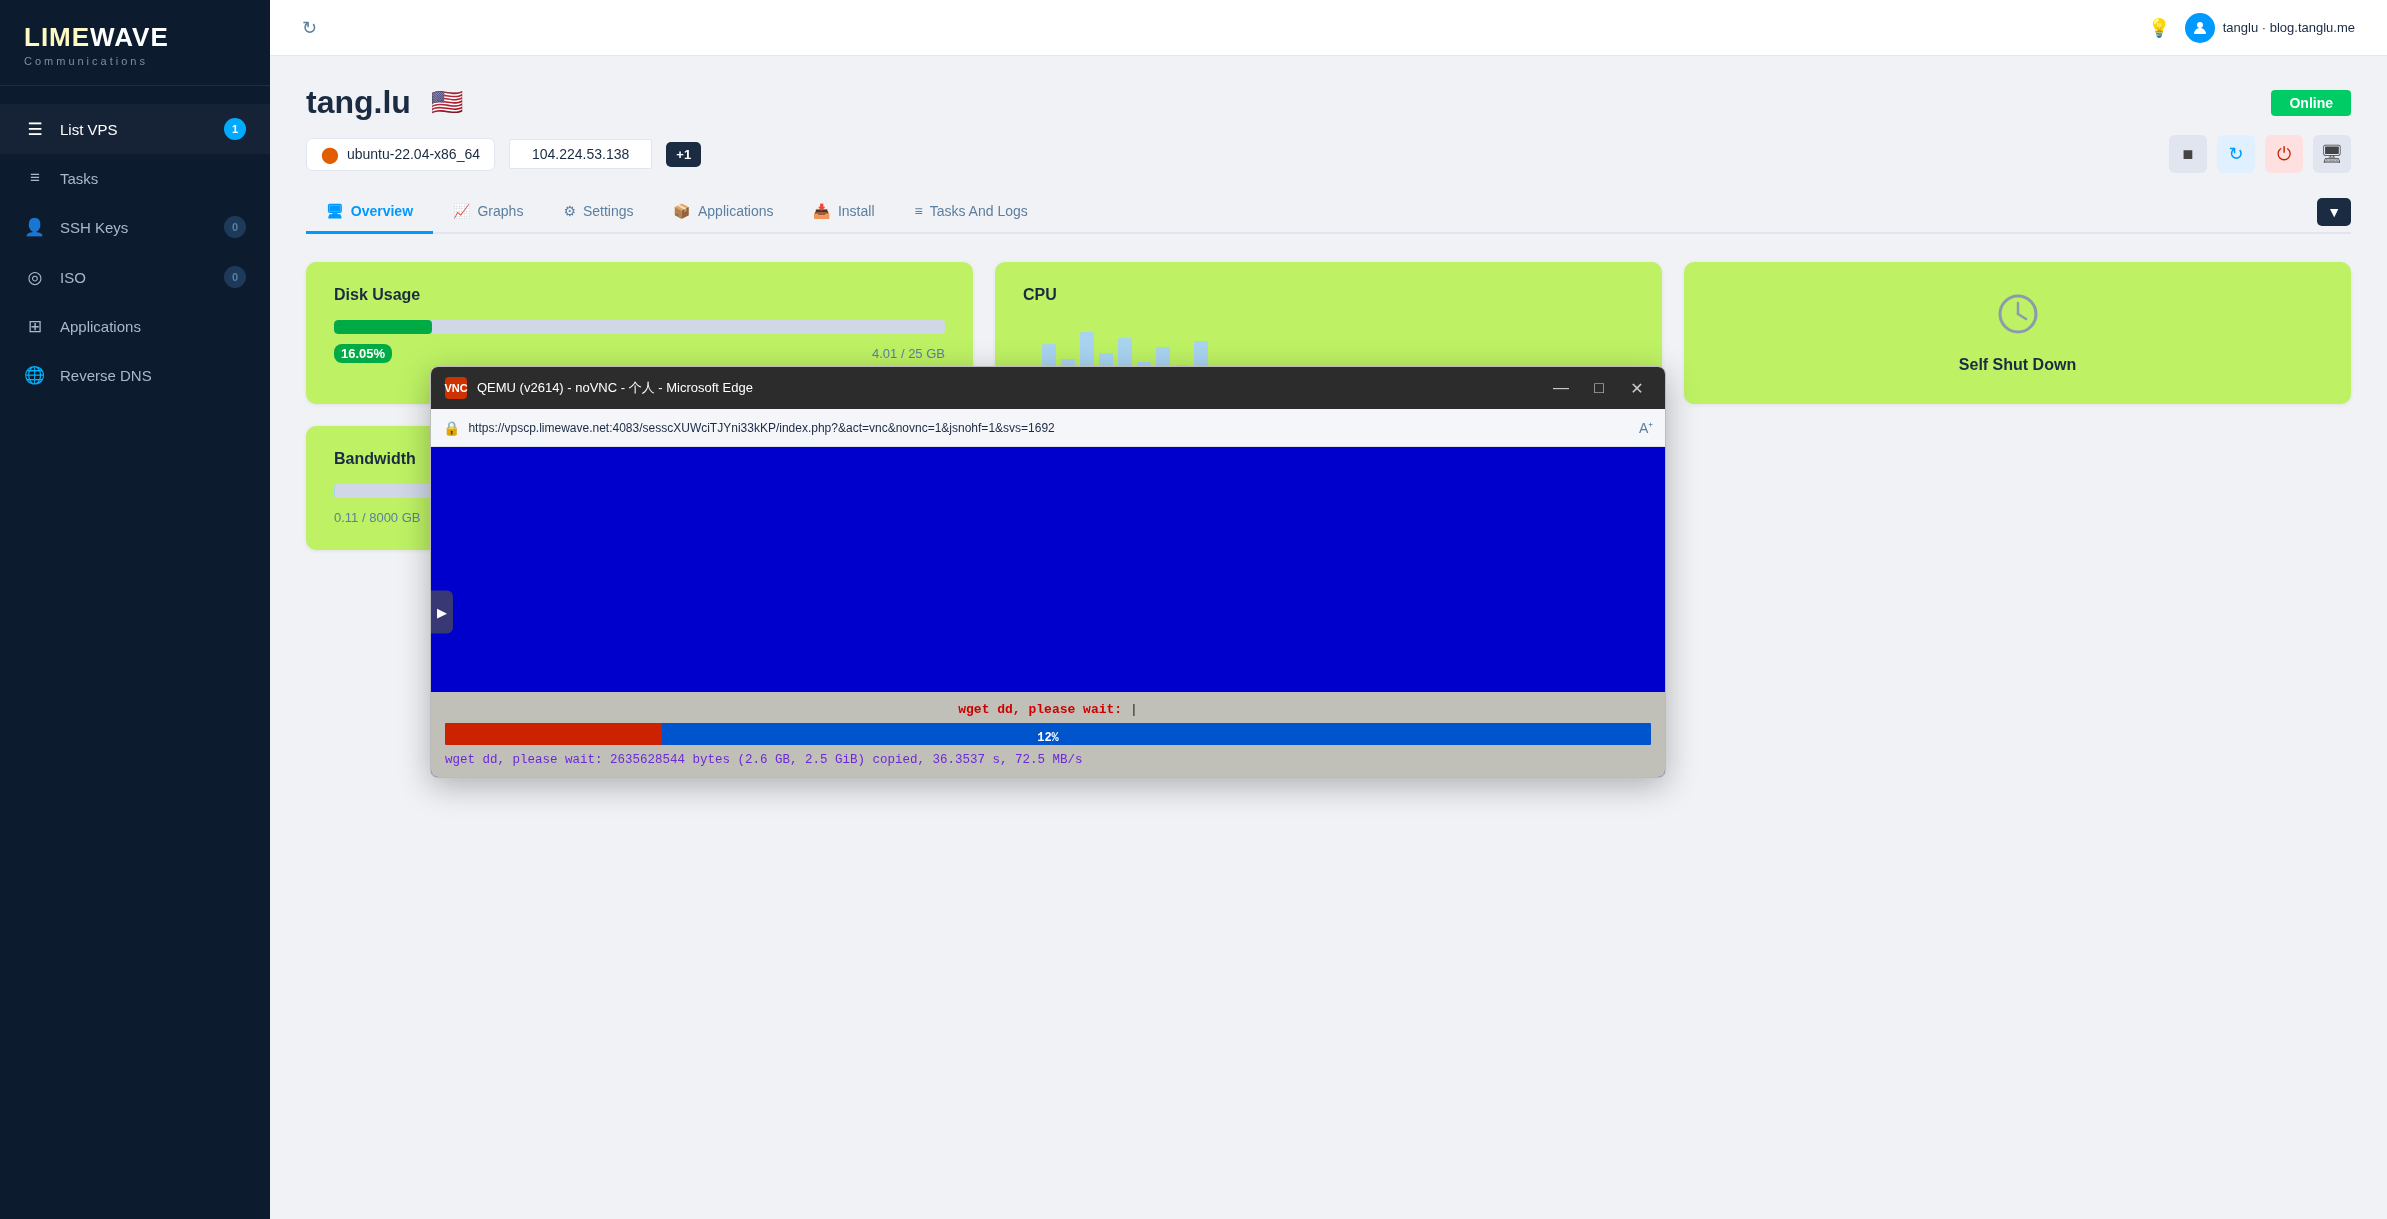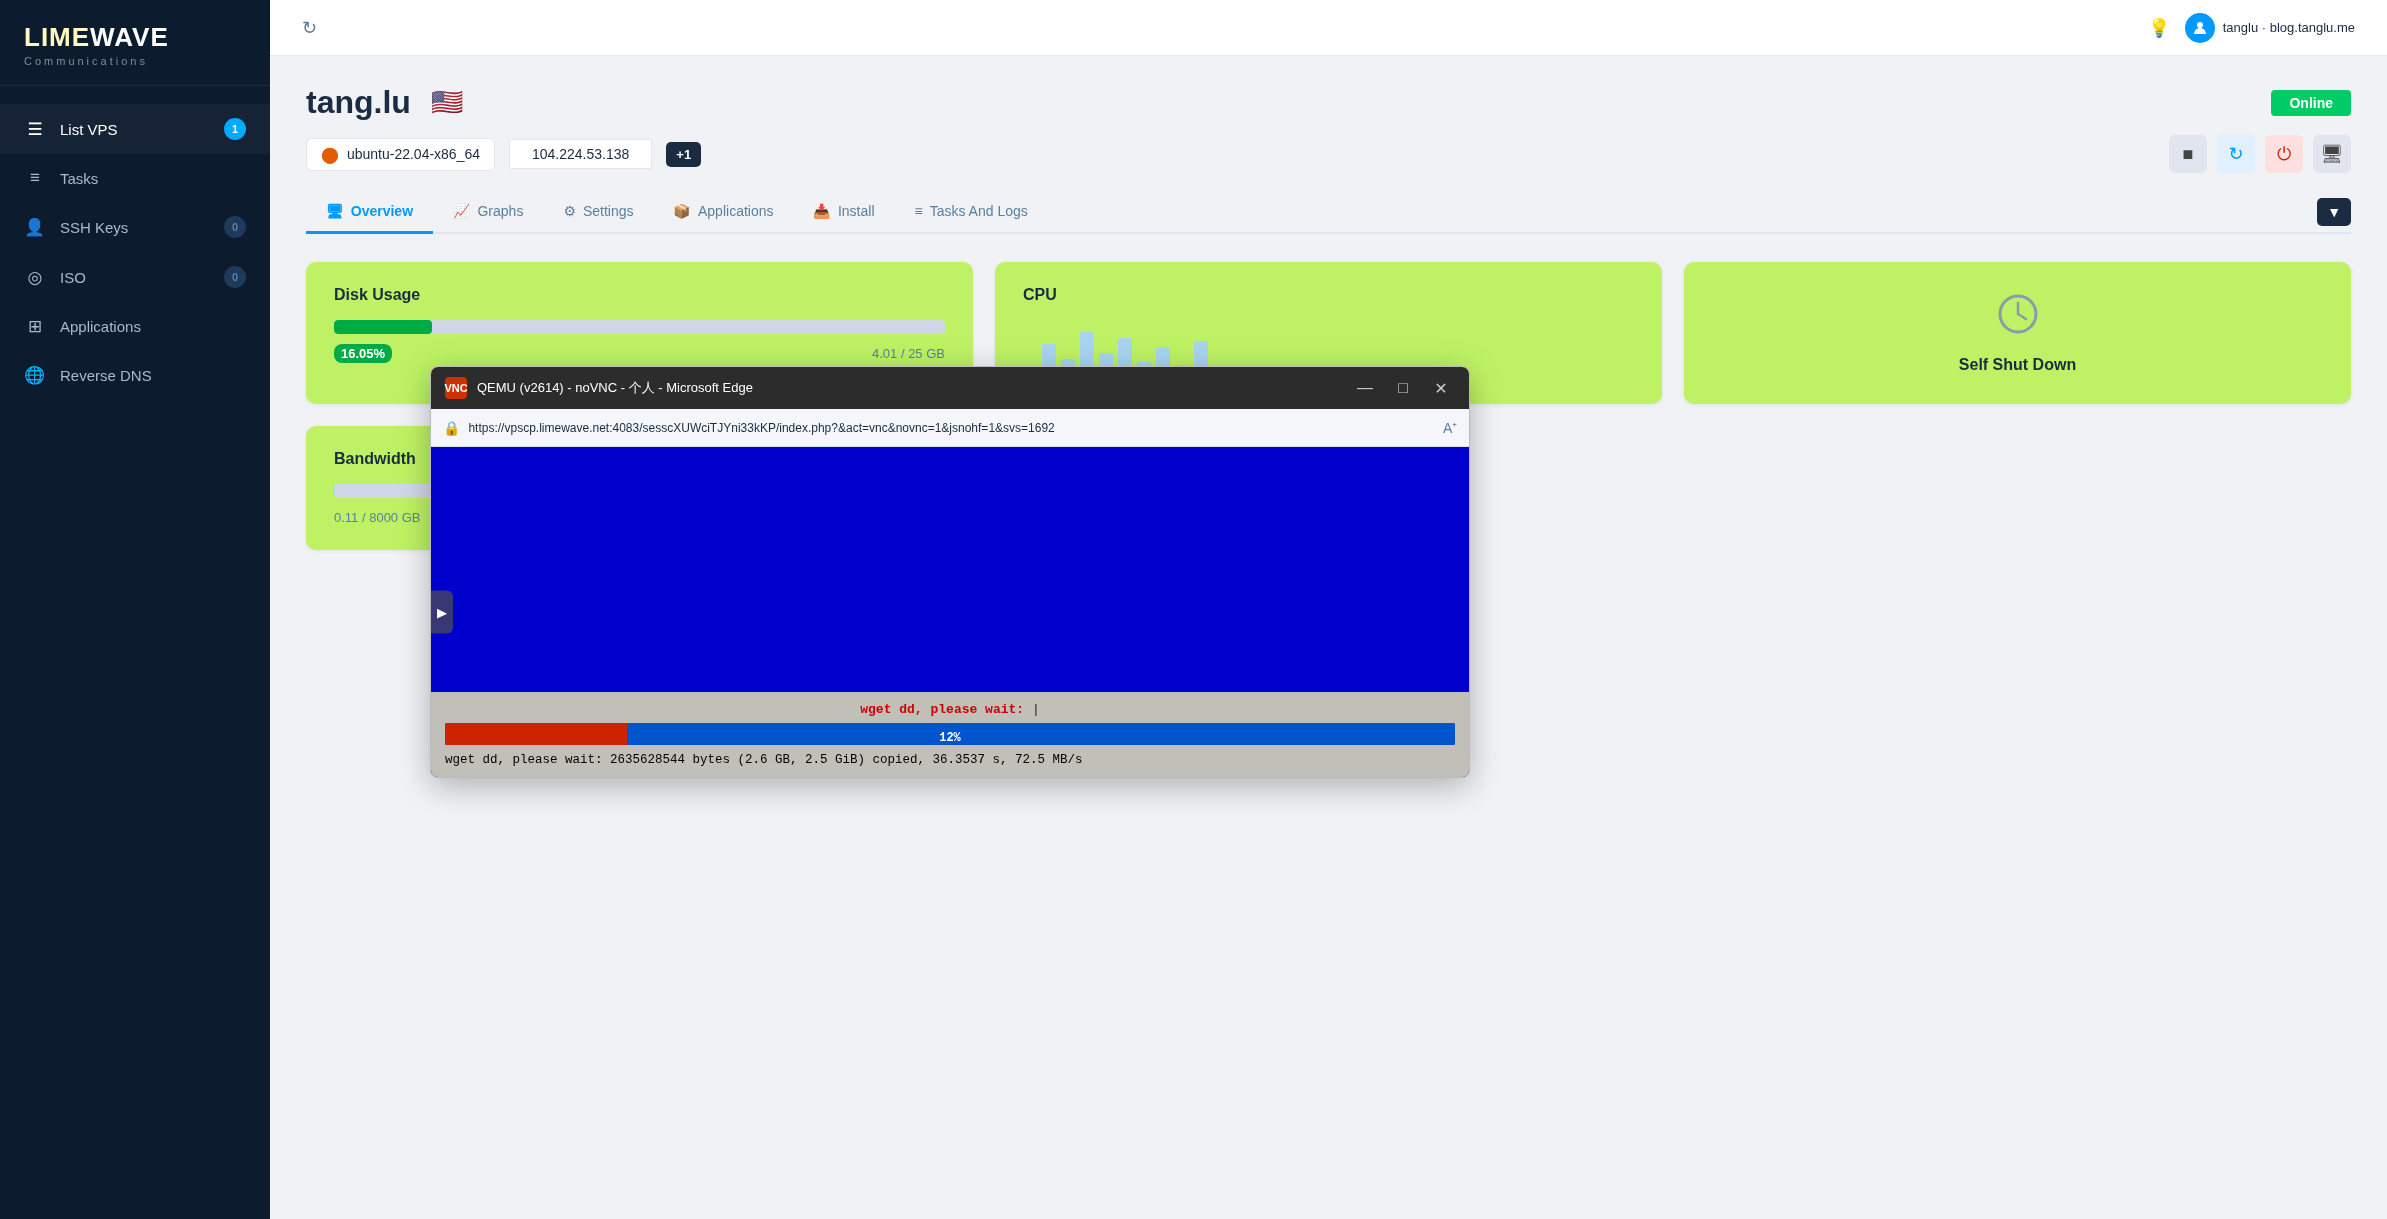--- a/index.html
+++ b/index.html
@@ -303,21 +303,21 @@
       background: #a8d4f0;
       height: 100%;
       border-radius: 4px;
     }
 
     
     .vnc-window {
       position: absolute;
       top: 310px;
       left: 160px;
-      width: 1040px;
+      width: 1236px;
       background: #fff;
       border: 1px solid #bbb;
       border-radius: 8px;
       box-shadow: 0 8px 32px rgba(0,0,0,0.28);
       overflow: hidden;
       z-index: 100;
     }
     .vnc-titlebar {
       background: #2c2c2c;
       display: flex;
@@ -431,21 +431,21 @@
     }
     .vnc-progress-label {
       position: absolute;
       width: 100%;
       text-align: center;
       color: #fff;
       font-size: 12px;
       font-weight: 700;
     }
     .vnc-terminal-text {
-      color: #000000;
+      color: #6d28d9;
       font-size: 12.5px;
     }
   </style>
 </head>
 <body>
 
 <nav class="sidebar">
   <div class="sidebar-logo">
     <div class="logo-text">
       <span class="logo-lime">LIME</span><span class="logo-wave">WAVE</span>

